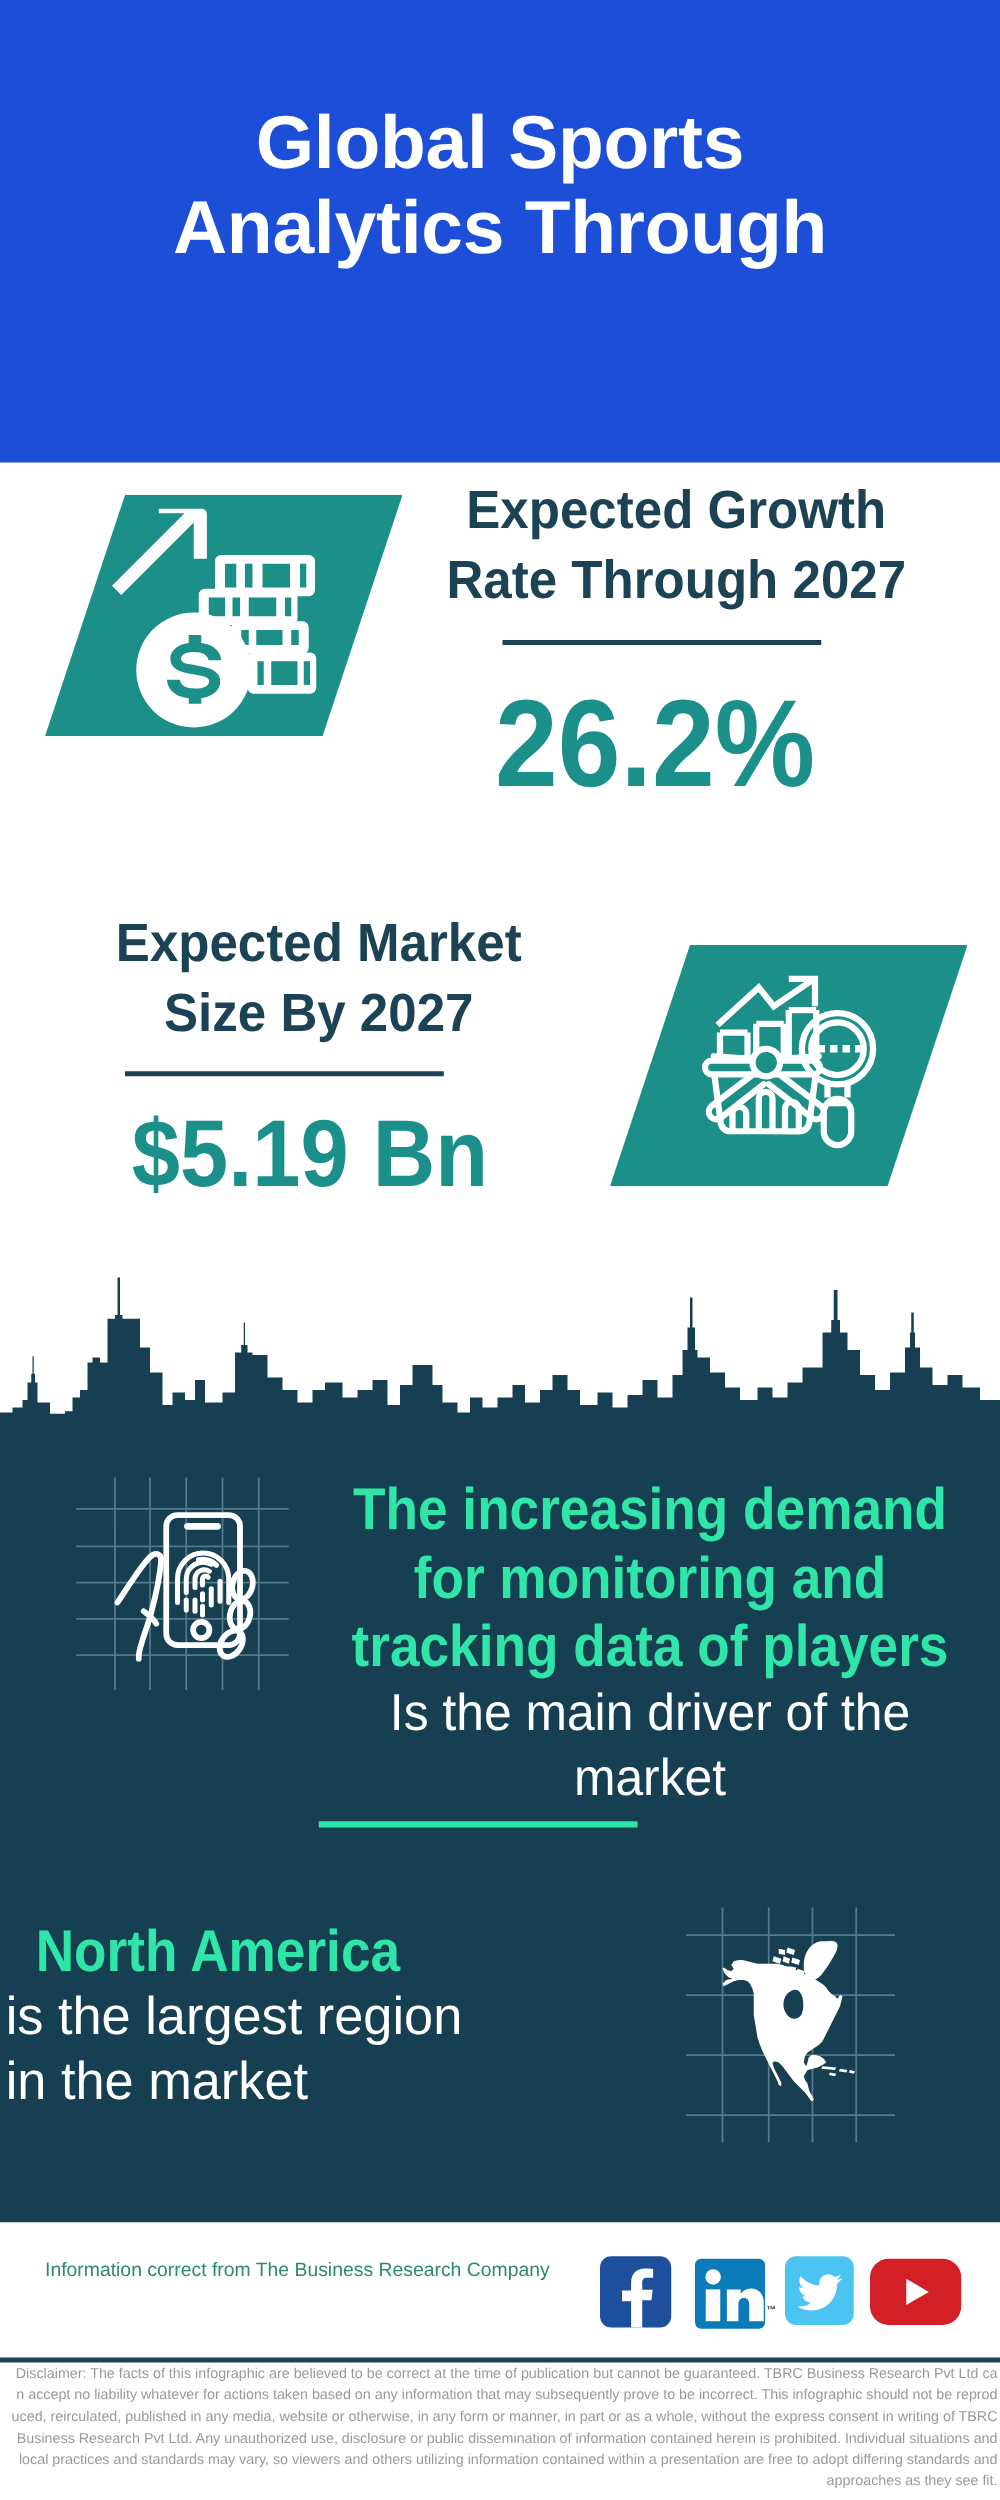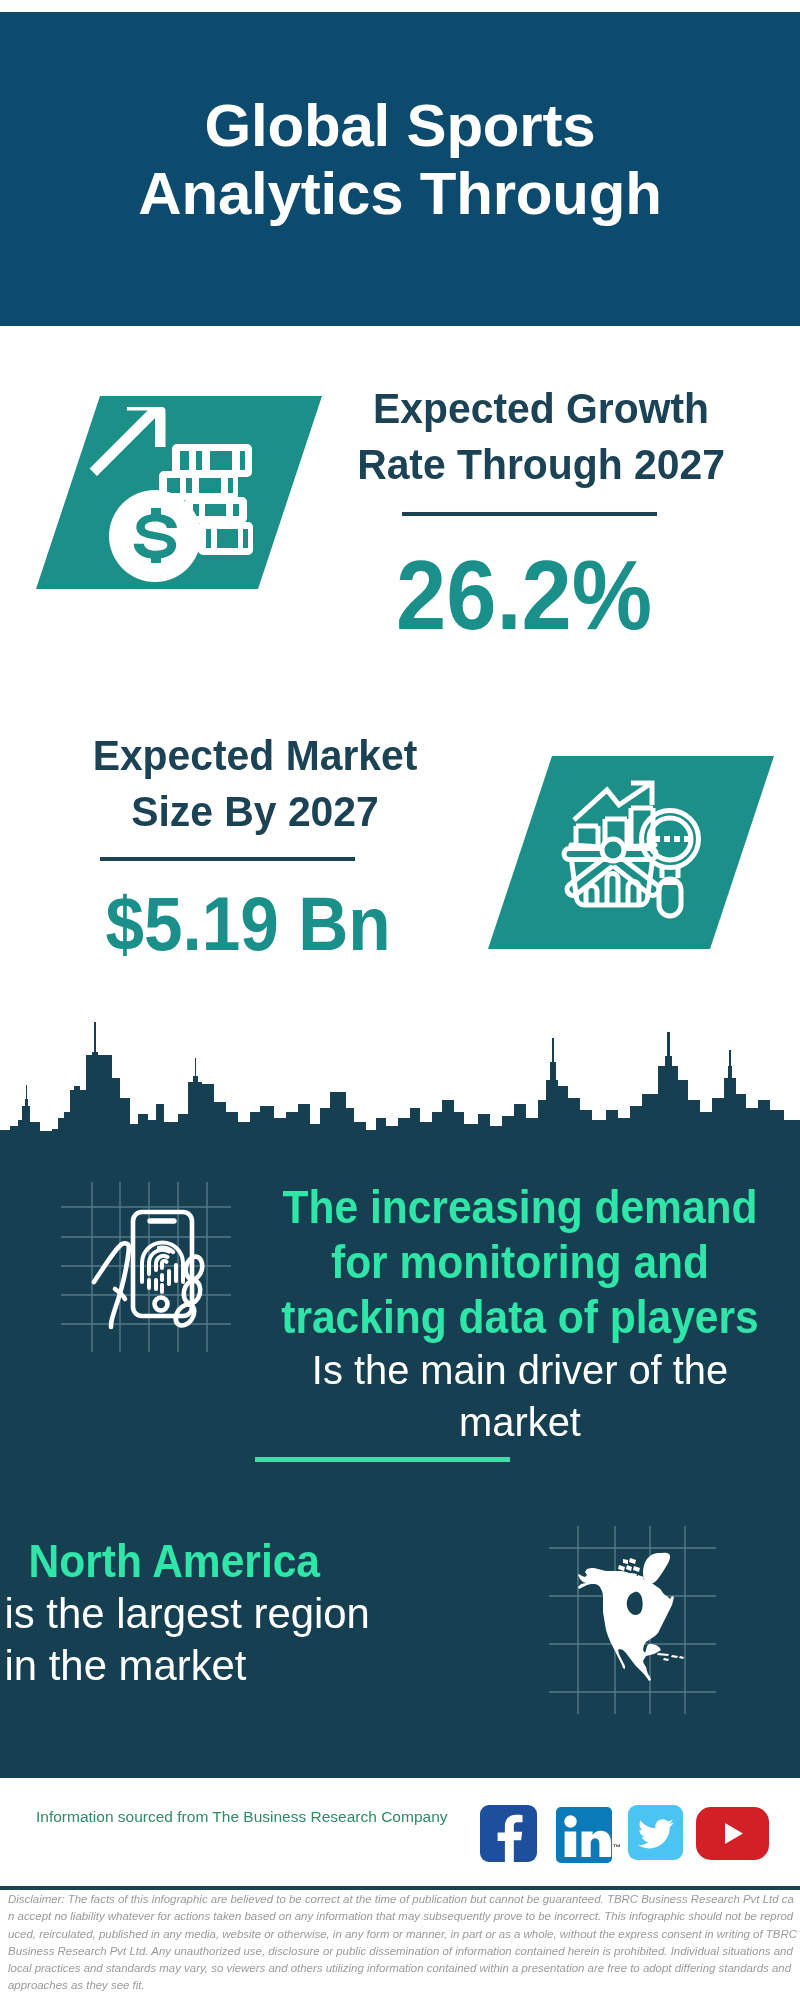--- a/index.html
+++ b/index.html
@@ -1,20 +1,20 @@
 <!DOCTYPE html>
 <html><head>
 <meta charset="utf-8">
 <style>
   html,body{margin:0;padding:0;}
   body{width:800px;height:2000px;background:#fff;font-family:"Liberation Sans",sans-serif;overflow:hidden;}
   .page{position:relative;width:800px;height:2000px;overflow:hidden;}
 
   
-  .hdr{position:absolute;left:0;top:12px;width:800px;height:314px;background:#0c4a6e;}
+  .hdr{position:absolute;left:0;top:0;width:800px;height:370px;background:#1d4ed8;}
   .hdr-title{position:absolute;left:0;top:80px;width:800px;text-align:center;color:#fff;
              font-weight:bold;font-size:60px;line-height:68px;letter-spacing:-0.2px;}
 
   
   .stat-head{position:absolute;color:#1B4355;font-weight:bold;font-size:43px;line-height:56px;text-align:center;transform:scaleX(0.95);}
   .stat-rule{position:absolute;height:4px;background:#1B4355;}
   .stat-val{position:absolute;color:#1B908A;font-weight:bold;line-height:1;text-align:center;transform:scaleX(0.912);}
 
   .para{position:absolute;background:#1B8F88;}
   .ic{position:absolute;overflow:visible;}
@@ -30,21 +30,21 @@
   .reg{position:absolute;left:0px;top:1534px;width:600px;text-align:left;}
   .reg-green{color:#2FE5A7;font-weight:bold;font-size:47px;line-height:54px;transform:scaleX(0.905);}
   .reg-white{color:#fff;font-weight:normal;font-size:42.5px;line-height:52px;transform:scaleX(0.985);}
 
   .grid-svg{position:absolute;}
 
   
   .ftr{position:absolute;left:0;top:1778px;width:800px;height:110px;background:#fff;}
   .ftr-txt{position:absolute;left:36px;top:1804px;color:#2E8B63;font-size:15.5px;line-height:25px;}
   .ftr-line{position:absolute;left:0;top:1886px;width:800px;height:4px;background:#1B4355;}
-  .disc{position:absolute;left:8px;top:1891px;width:790px;color:#9A9A9A;font-size:11.45px;line-height:17.3px;text-align:left;word-break:break-all;font-style:italic;}
+  .disc{position:absolute;left:8px;top:1891px;width:790px;color:#9A9A9A;font-size:11.45px;line-height:17.3px;text-align:right;word-break:break-all;}
 
   .tm{position:absolute;left:613px;top:1843px;color:#333;font-size:8px;font-weight:bold;}
 </style>
 </head>
 <body>
 
 <div class="page">
 
   <div class="hdr">
     <div class="hdr-title">
@@ -251,21 +251,21 @@
     </g>
     <g fill="#164052">
 
       <path d="M57 42 C53 43, 50 46, 49 51 C48 56, 50 61, 54 64
                C57 66, 61 65, 63 62 C65 58, 65 53, 64 48 C63 44, 60 41, 57 42 Z"></path>
     </g>
   </svg>
 
   <div class="ftr"></div>
   <div class="ftr-txt">
-    <div>Information sourced from The Business Research Company</div>
+    <div>Information correct from The Business Research Company</div>
   </div>
   <svg class="ic" style="left:480px;top:1805px;" width="57" height="57" viewBox="0 0 57 57">
     <rect x="0" y="0" width="57" height="57" rx="9" fill="#1E4F9C"></rect>
     <path d="M33.8 57 V35.2 h7.3 l1.1 -8.5 h-8.4 v-5.4 c0 -2.5 0.7 -4.1 4.2 -4.1 h4.5 V10.1
              c-0.8 -0.1 -3.5 -0.3 -6.6 -0.3 c-6.5 0 -11 4 -11 11.3 v6.3 h-7.3 v8.5 h7.3 V57 z" fill="#ffffff"></path>
   </svg>
 
   <svg class="ic" style="left:556px;top:1807px;" width="56" height="56" viewBox="0 0 56 56">
     <rect x="0" y="0" width="56" height="56" rx="5" fill="#0A7AB8"></rect>
     <circle cx="14.5" cy="14.5" r="6.2" fill="#ffffff"></circle>

